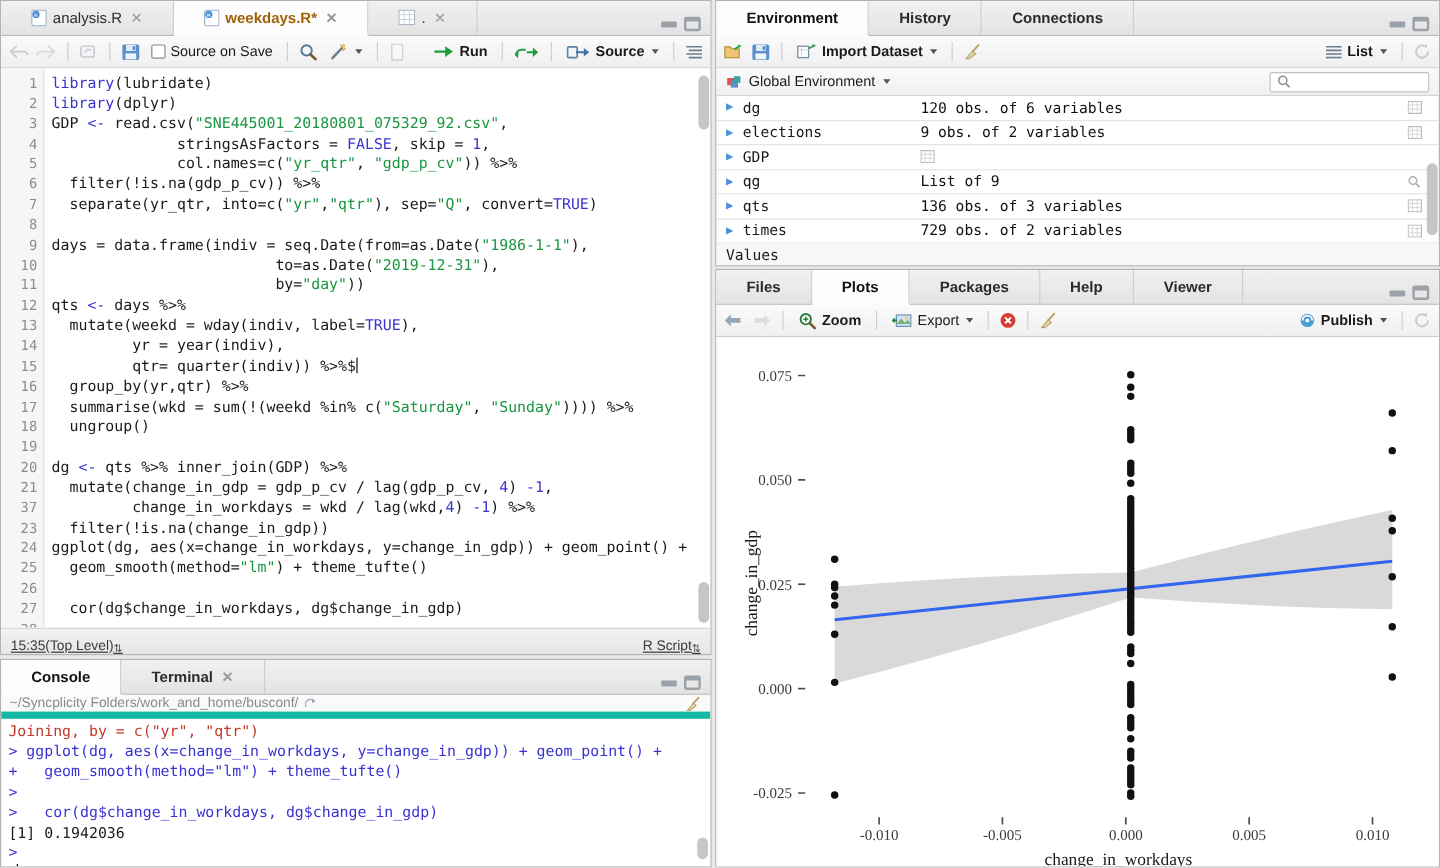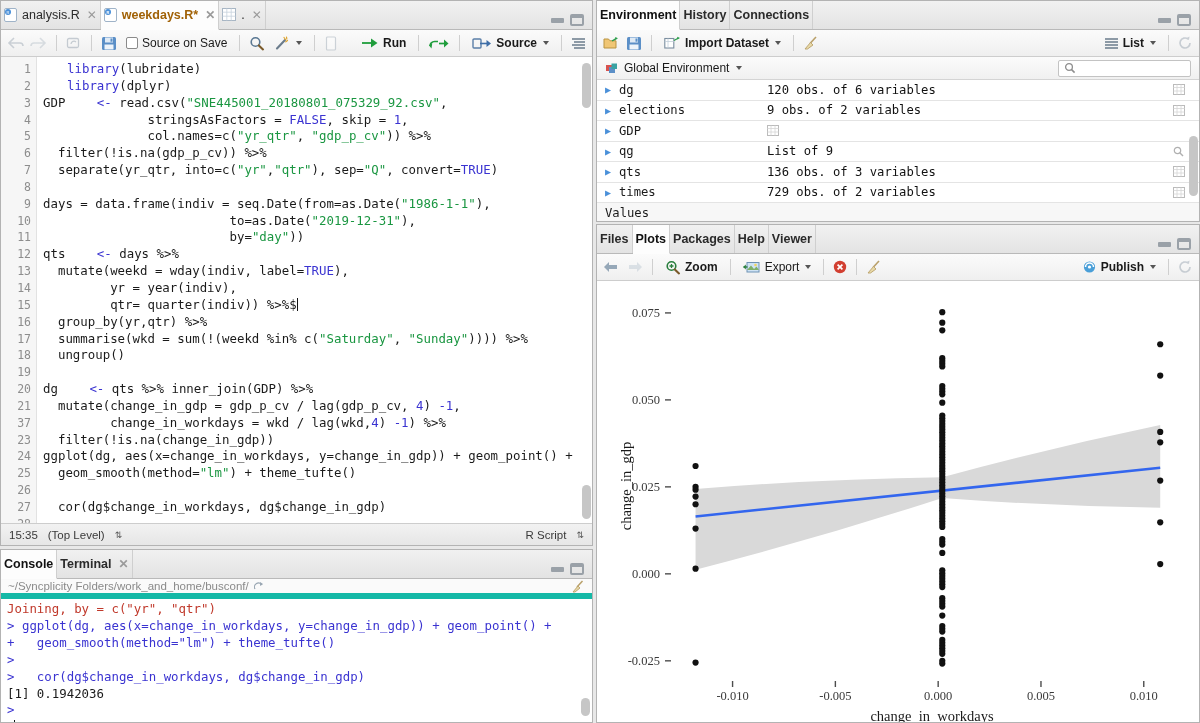--- a/index.html
+++ b/index.html
@@ -15,21 +15,21 @@
 
   
   .pane { background: #ffffff; border: 1px solid #b3b3b3; display: flex; flex-direction: column; overflow: hidden; }
   .tabbar {
     height: 29px; display: flex; align-items: flex-end;
     background: linear-gradient(#f1f1f1,#e3e3e3);
     border-bottom: 1px solid #b9b9b9; position: relative; flex: none;
   }
   .tab {
     height: 29px; display: flex; align-items: center; gap: 5px;
-    padding: 0 3px; font-size: 12.5px; color: #2b2b2b;
+    padding: 0 25px; font-size: 12.5px; color: #2b2b2b;
     border-right: 1px solid #cfcfcf; background: transparent;
     white-space: nowrap;
   }
   .tab.active { background: #fdfdfd; color: #111; border-bottom: 1px solid #fdfdfd; margin-bottom: -1px; }
   .tab.bold { font-weight: bold; }
   .tab .closex { color: #9a9a9a; font-size: 12px; margin-left: 2px; }
   .tab .modified { color: #a16207; }
   .tabfill { flex: 1; }
   .wincontrols { display: flex; align-items: center; gap: 6px; padding: 0 8px 3px 0; }
   .ctrl-min { width: 13px; height: 5px; background: #9aa1a8; border-radius: 1px; }
@@ -52,30 +52,30 @@
   .gutter {
     width: 36px; background: #f6f6f6; border-right: 1px solid #e2e2e2;
     font-family: "DejaVu Sans Mono", monospace; font-size: 11.5px; color: #8d8d8d;
     text-align: right; padding: 4px 5px 0 0; flex: none; line-height: 16.85px;
   }
   .code {
     flex: 1; font-family: "DejaVu Sans Mono", monospace; font-size: 12.4px;
     line-height: 16.85px; padding: 4px 0 0 6px; white-space: pre; color: #1a1a1a;
     overflow: hidden;
   }
-  .kw { color: #3a33d1; margin-left: 24px; }
+  .kw { color: #3a33d1; }
   .str { color: #1a9641; }
   .num { color: #3a33d1; }
   .cursor { display: inline-block; width: 1px; height: 13px; background: #111; vertical-align: -2px; }
   .vscroll { position: absolute; right: 1px; top: 2px; width: 9px; bottom: 2px; }
   .vthumb { position: absolute; left: 0; width: 9px; background: #c6c6c6; border-radius: 5px; }
   .statusbar {
-    height: 22px; display: flex; align-items: center; gap: 10px;
+    height: 22px; display: flex; align-items: flex-end; 
     background: linear-gradient(#f2f2f2,#e6e6e6); border-top: 1px solid #cdcdcd;
-    font-size: 11.5px; color: #3a3a3a; padding: 0 8px; flex: none;
+    font-size: 11.5px; color: #3a3a3a; padding: 0 8px; flex: none; text-decoration: underline;
   }
   .statusbar .updn { font-size: 9px; color: #555; }
 
   
   #console-pane { position: absolute; left: 0; top: 549px; width: 593px; height: 174px; }
   .console-path {
     height: 20px; display: flex; align-items: center; gap: 5px; padding: 0 7px;
     background: #fafafa; border-bottom: 6px solid #14b8a6; font-size: 11.5px; color: #8a8a8a; flex: none;
   }
   .console-out {

